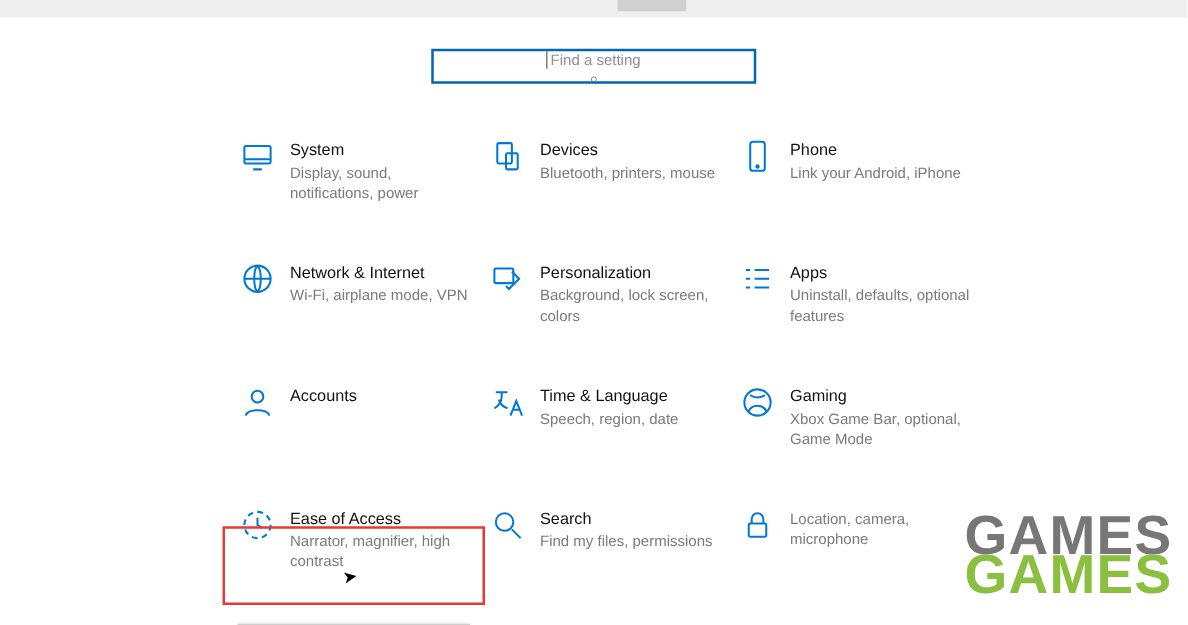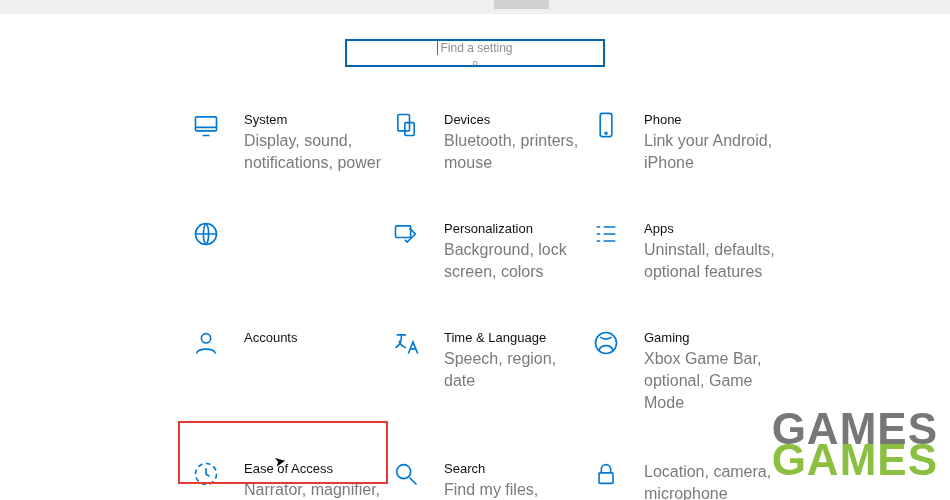--- a/index.html
+++ b/index.html
@@ -58,40 +58,39 @@
     display: grid;
     grid-template-columns: repeat(3, 200px);
     column-gap: 0px;
     row-gap: 35px;
   }
   .tile {
     display: flex;
     align-items: flex-start;
     cursor: pointer;
     padding: 6px 6px 6px 2px;
-    gap: 12px;
   }
   .tile .icon {
     width: 28px;
     height: 28px;
     display: flex;
     align-items: center;
     justify-content: center;
     margin-right: 12px;
     flex-shrink: 0;
   }
   .tile .txt { padding-top: 1px; }
   .tile .title {
     font-size: 13px;
     color: #111;
     margin-bottom: 3px;
     font-weight: 400;
   }
   .tile .sub {
-    font-size: 16px;
+    font-size: 12px;
     color: #7a7a7a;
     line-height: 1.35;
     max-width: 150px;
   }
   svg { stroke: #0078d4; fill: none; stroke-width: 1.4; }
   .highlight-box {
     position: absolute;
     border: 2px solid #e53935;
     left: 178px;
     top: 421px;
@@ -182,20 +181,24 @@
     </div>
   </div>
 
   <div class="tile">
     <div class="icon">
       <svg viewBox="0 0 24 24">
           <circle cx="12" cy="12" r="9"></circle>
           <path d="M3 12h18M12 3c3 3 3 15 0 18M12 3c-3 3-3 15 0 18"></path>
         </svg>
     </div>
+    <div class="txt">
+      <div class="title">Network &amp; Internet</div>
+      <div class="sub">Wi-Fi, airplane mode, VPN</div>
+    </div>
   </div>
 
   <div class="tile">
     <div class="icon">
       <svg viewBox="0 0 24 24">
           <rect x="3" y="5" width="13" height="10" rx="1"></rect>
           <path d="M15 7l5 5-7 7-2-2"></path>
         </svg>
     </div>
     <div class="txt">

